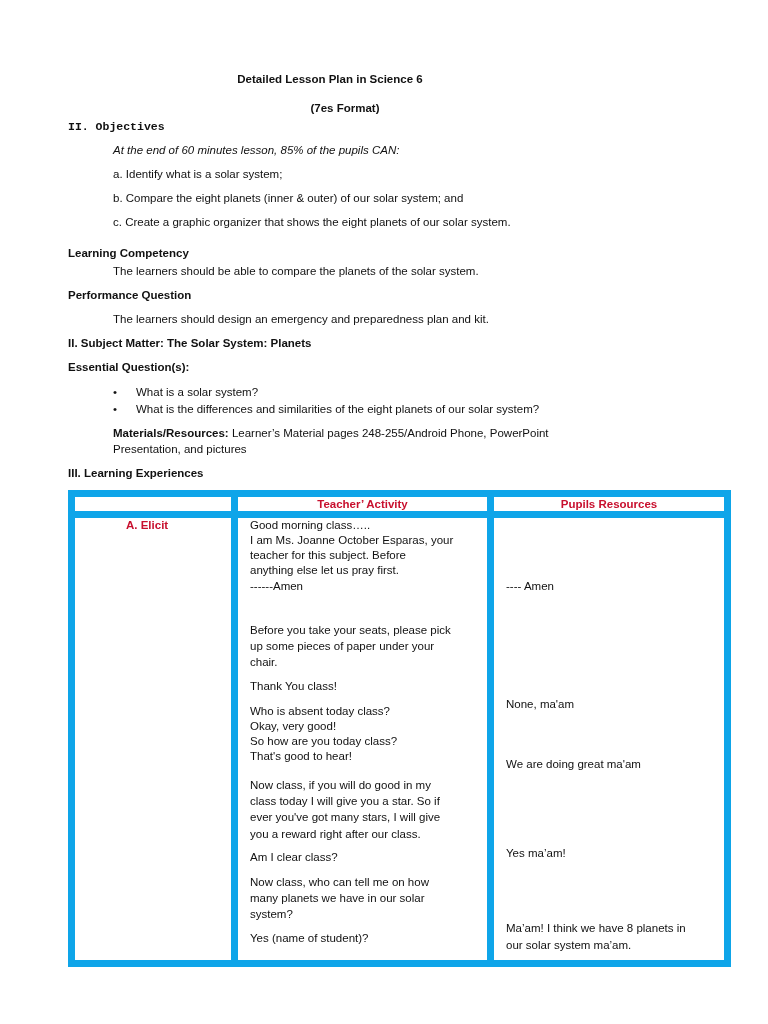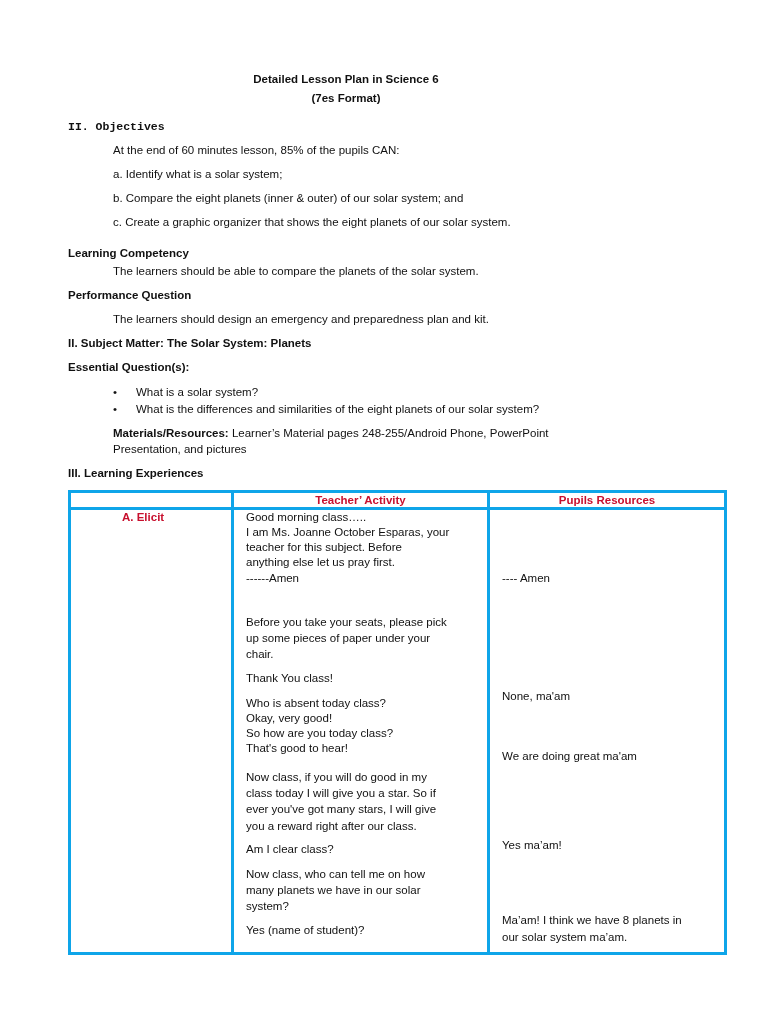--- a/index.html
+++ b/index.html
@@ -1,37 +1,37 @@
 <!DOCTYPE html>
 <html><head>
 <meta charset="utf-8">
 <style>
   html, body { margin: 0; padding: 0; background: #ffffff; }
   body { width: 768px; height: 1024px; position: relative; overflow: hidden;
          font-family: "Liberation Sans", "DejaVu Sans", sans-serif; color: #111; font-size: 11.5px; }
   .abs { position: absolute; white-space: nowrap; }
   .b { font-weight: bold; }
-  .center { left: 0; width: 660px; text-align: center; margin-left: 16px; }
+  .center { left: 0; width: 660px; text-align: center; }
   .bullet::before { content: "•"; position: absolute; left: -23px; }
   table.le { position: absolute; left: 68px; top: 490px; width: 656px; border-collapse: collapse; table-layout: fixed; }
-  table.le td, table.le th { border: 3px solid #0ea5e9; vertical-align: top; padding: 0 6px; }
+  table.le td, table.le th { border: 7px solid #0ea5e9; vertical-align: top; padding: 0 6px; }
   table.le th { color: #c8102e; font-weight: bold; font-size: 11.5px; height: 14px; line-height: 14px; }
   .cell { position: relative; height: 442px; }
   .phase { color: #c8102e; font-weight: bold; position: absolute; left: 45px; top: 1px; }
   .t { position: absolute; left: 6px; line-height: 15.5px; white-space: nowrap; }
 </style>
 </head>
 <body>
 
 <div>
   <div class="abs center b" style="top:73px;">Detailed Lesson Plan in Science 6</div>
-  <div class="abs center b" style="top:92px;">(7es Format)</div>
+  <div class="abs center b" style="top:102px;padding-left:15px;">(7es Format)</div>
 
   <div class="abs b" style="left:68px; top:120px;font-family:Liberation Mono, monospace;">II. Objectives</div>
-  <div class="abs" style="left:113px; top:144px;">At the end of 60 minutes lesson, 85% of the pupils CAN:</div>
+  <div class="abs" style="left:113px; top:144px;font-style:italic;">At the end of 60 minutes lesson, 85% of the pupils CAN:</div>
   <div class="abs" style="left:113px; top:168px;">a. Identify what is a solar system;</div>
   <div class="abs" style="left:113px; top:192px;">b. Compare the eight planets (inner &amp; outer) of our solar system; and</div>
   <div class="abs" style="left:113px; top:216px;">c. Create a graphic organizer that shows the eight planets of our solar system.</div>
 
   <div class="abs b" style="left:68px; top:247px;text-align:right;">Learning Competency</div>
   <div class="abs" style="left:113px; top:265px;">The learners should be able to compare the planets of the solar system.</div>
 
   <div class="abs b" style="left:68px; top:289px;">Performance Question</div>
   <div class="abs" style="left:113px; top:313px;">The learners should design an emergency and preparedness plan and kit.</div>
 

